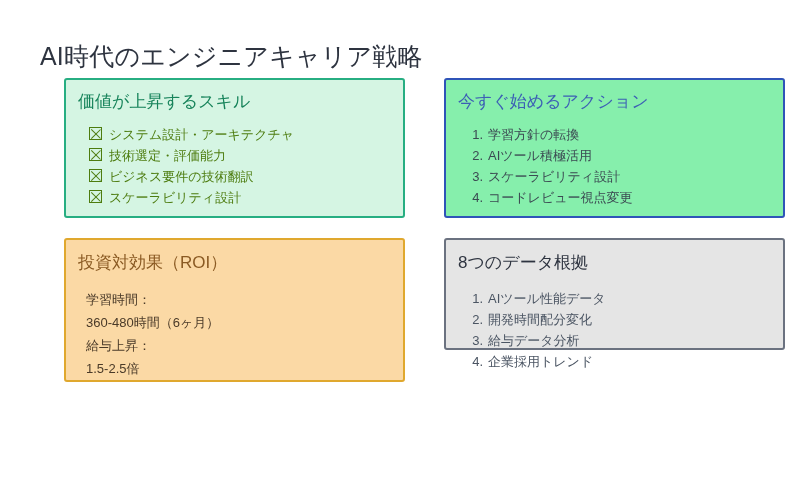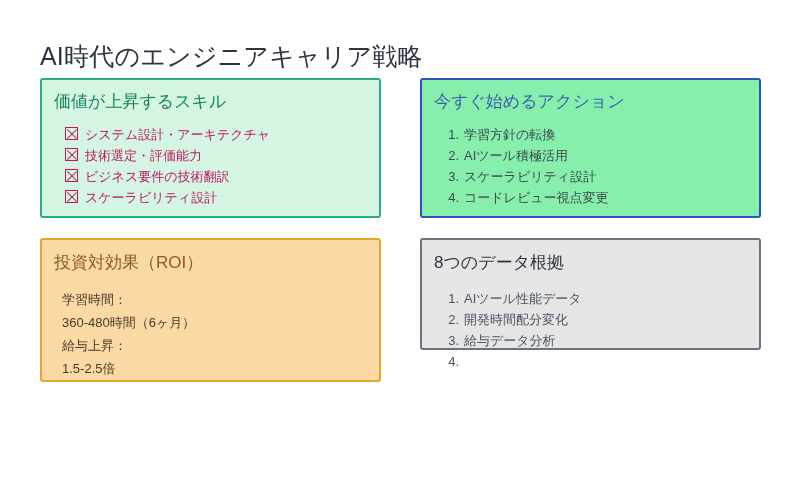--- a/index.html
+++ b/index.html
@@ -39,20 +39,21 @@
     white-space: nowrap;
   }
 
   
   .card {
     position: absolute;
     box-sizing: border-box;
     border-style: solid;
     border-width: 2px;
     border-radius: 3px;
+    margin-left: 24px;
   }
   .card-heading {
     font-size: 17px;
     line-height: 22px;
     font-weight: 400;
     margin: 0;
     padding: 0;
     white-space: nowrap;
   }
   .card-body {
@@ -123,21 +124,21 @@
     height: 140px;
     background: #d5f5e3;
     border-color: #27ae82;
   }
   #card-skills .card-heading {
     color: #16835a;
     margin: 11px 0 0 12px;
   }
   #card-skills .card-body {
     margin: 11px 0 0 23px;
-    color: #be185d;
+    color: #4d7c0f;
   }
 
   
   #card-actions {
     left: 420px;
     top: 78px;
     width: 341px;
     height: 140px;
     background: #86efac;
     border-color: #2f54b8;
@@ -263,17 +264,18 @@
       <li>
         <span class="num-marker">2.</span>
         <span>開発時間配分変化</span>
       </li>
       <li>
         <span class="num-marker">3.</span>
         <span>給与データ分析</span>
       </li>
       <li>
         <span class="num-marker">4.</span>
+        <span>企業採用トレンド</span>
       </li>
     </ul>
   </section>
 
 </div>
 
 </body></html>

